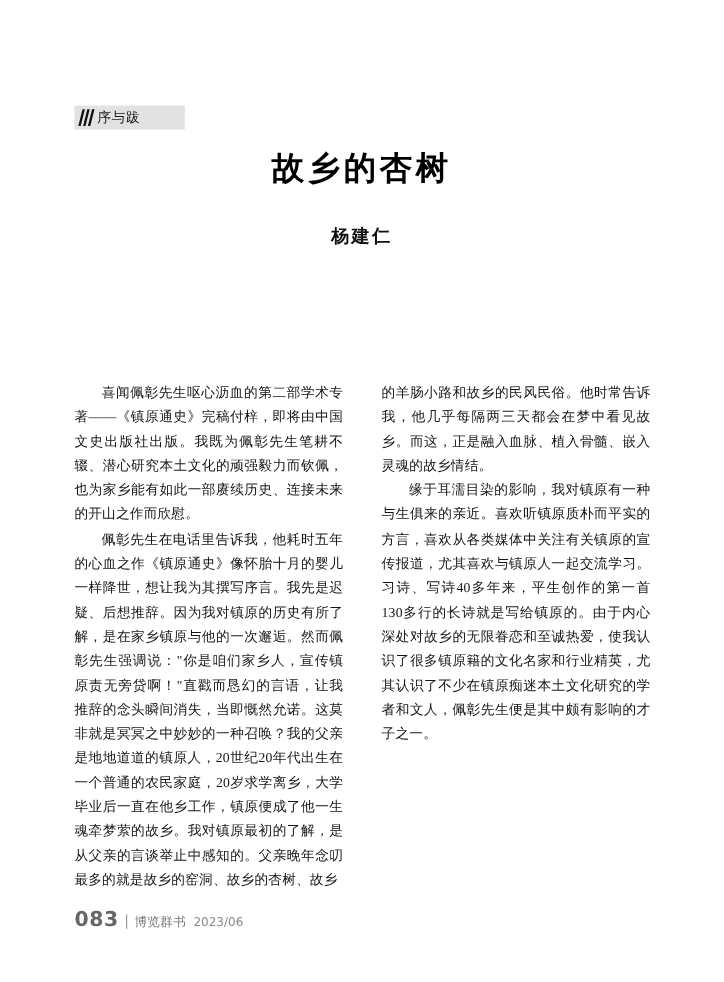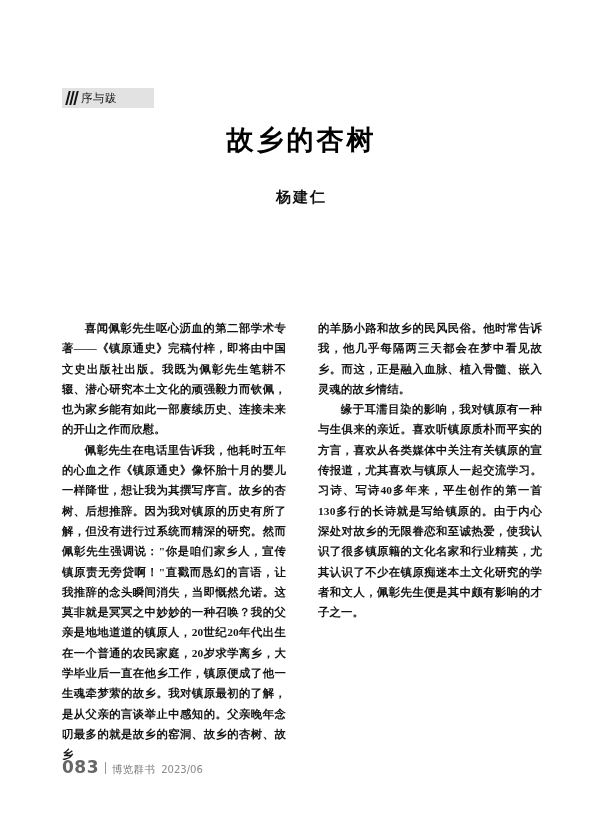--- a/index.html
+++ b/index.html
@@ -102,21 +102,20 @@
   .col {
     width: 224px;
     font-size: 11.4px;
     line-height: 20.3px;
     text-align: justify;
     color: #151515;
     letter-spacing: 0.15px;
   }
   .col p {
     margin: 0;
-    font-weight: bold;
   }
   .col p.indent {
     text-indent: 2em;
   }
 
   
   .footer {
     position: absolute;
     left: 62px;
     bottom: 42px;
@@ -165,21 +164,21 @@
       </span>
     <span class="tag-text">序与跋</span>
   </div>
 
   <div class="article-title">故乡的杏树</div>
   <div class="article-author">杨建仁</div>
 
   <div class="body-cols">
     <div class="col">
       <p class="indent">喜闻佩彰先生呕心沥血的第二部学术专著——《镇原通史》完稿付梓，即将由中国文史出版社出版。我既为佩彰先生笔耕不辍、潜心研究本土文化的顽强毅力而钦佩，也为家乡能有如此一部赓续历史、连接未来的开山之作而欣慰。</p>
-      <p class="indent">佩彰先生在电话里告诉我，他耗时五年的心血之作《镇原通史》像怀胎十月的婴儿一样降世，想让我为其撰写序言。故乡的杏树、后想推辞。因为我对镇原的历史有所了解，但没有进行过系统而精深的研究。然而佩彰先生强调说："你是咱们家乡人，宣传镇原责无旁贷啊！"直戳而恳幻的言语，让我推辞的念头瞬间消失，当即慨然允诺。这莫非就是冥冥之中妙妙的一种召唤？我的父亲是地地道道的镇原人，20世纪20年代出生在一个普通的农民家庭，20岁求学离乡，大学毕业后一直在他乡工作，镇原便成了他一生魂牵梦萦的故乡。我对镇原最初的了解，是从父亲的言谈举止中感知的。父亲晚年念叨最多的就是故乡的窑洞、故乡的杏树、故乡</p>
+      <p class="indent">佩彰先生在电话里告诉我，他耗时五年的心血之作《镇原通史》像怀胎十月的婴儿一样降世，想让我为其撰写序言。我先是迟疑、后想推辞。因为我对镇原的历史有所了解，是在家乡镇原与他的一次邂逅。然而佩彰先生强调说："你是咱们家乡人，宣传镇原责无旁贷啊！"直戳而恳幻的言语，让我推辞的念头瞬间消失，当即慨然允诺。这莫非就是冥冥之中妙妙的一种召唤？我的父亲是地地道道的镇原人，20世纪20年代出生在一个普通的农民家庭，20岁求学离乡，大学毕业后一直在他乡工作，镇原便成了他一生魂牵梦萦的故乡。我对镇原最初的了解，是从父亲的言谈举止中感知的。父亲晚年念叨最多的就是故乡的窑洞、故乡的杏树、故乡</p>
     </div>
     <div class="col">
       <p>的羊肠小路和故乡的民风民俗。他时常告诉我，他几乎每隔两三天都会在梦中看见故乡。而这，正是融入血脉、植入骨髓、嵌入灵魂的故乡情结。</p>
       <p class="indent">缘于耳濡目染的影响，我对镇原有一种与生俱来的亲近。喜欢听镇原质朴而平实的方言，喜欢从各类媒体中关注有关镇原的宣传报道，尤其喜欢与镇原人一起交流学习。习诗、写诗40多年来，平生创作的第一首130多行的长诗就是写给镇原的。由于内心深处对故乡的无限眷恋和至诚热爱，使我认识了很多镇原籍的文化名家和行业精英，尤其认识了不少在镇原痴迷本土文化研究的学者和文人，佩彰先生便是其中颇有影响的才子之一。</p>
     </div>
   </div>
 
   <div class="footer">
     <span class="page-num">083</span>
     <span class="divider"></span>

